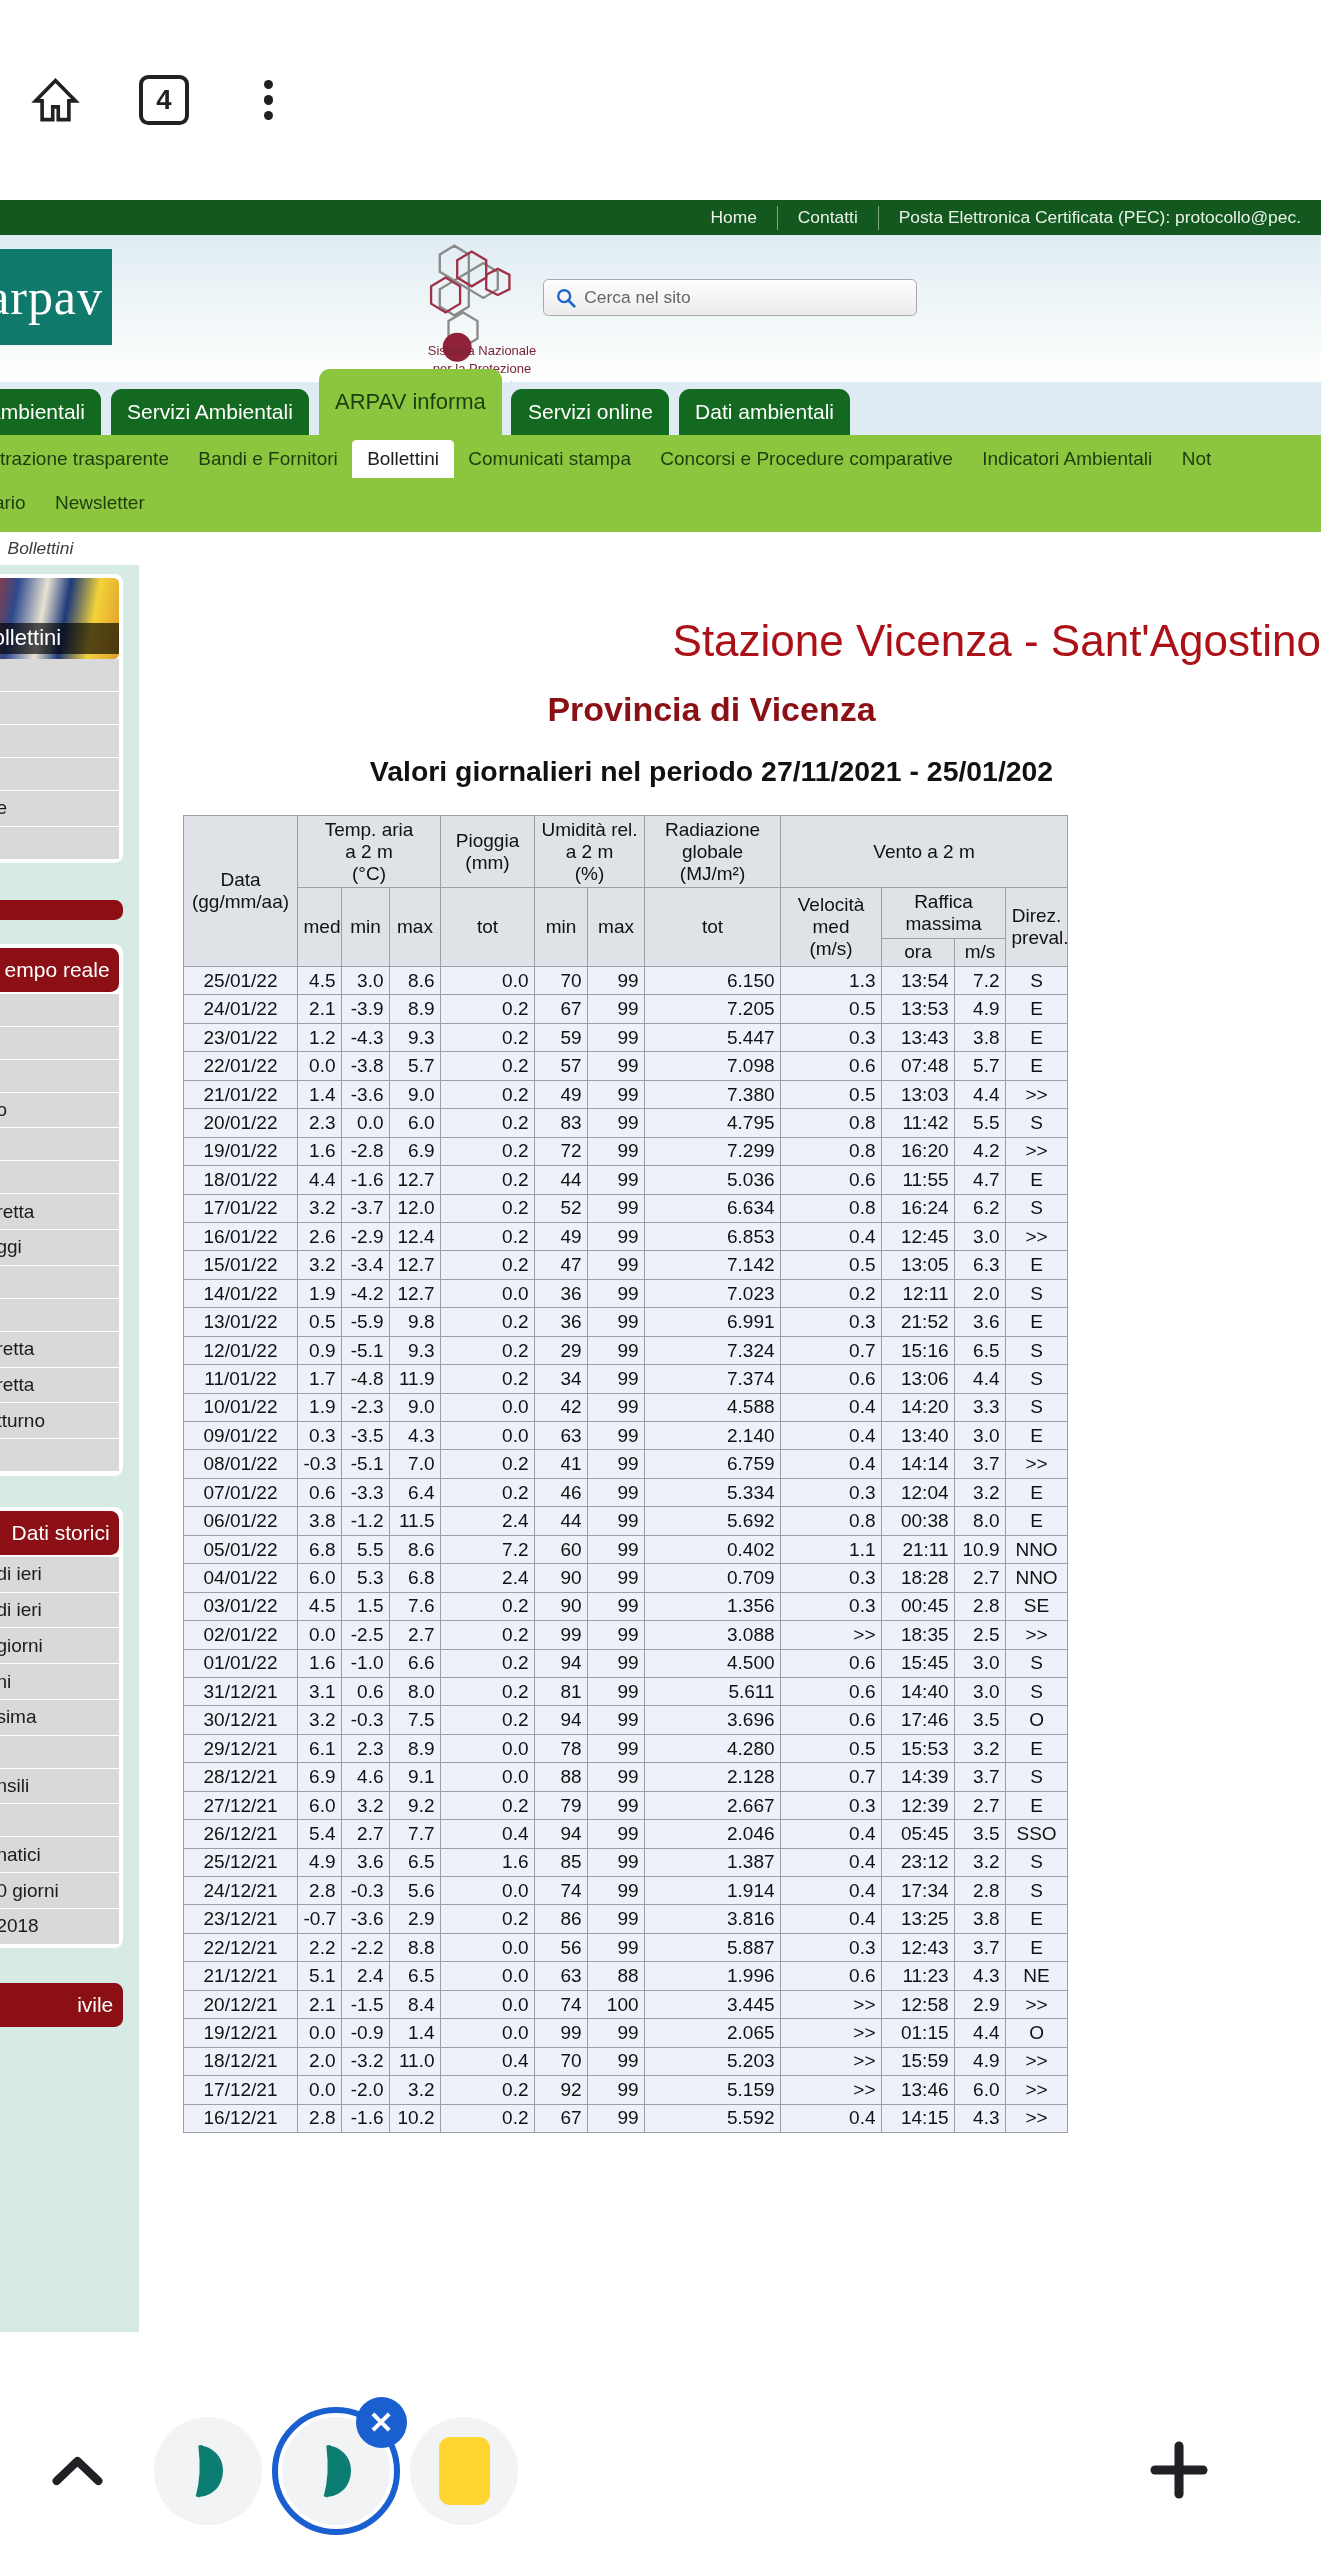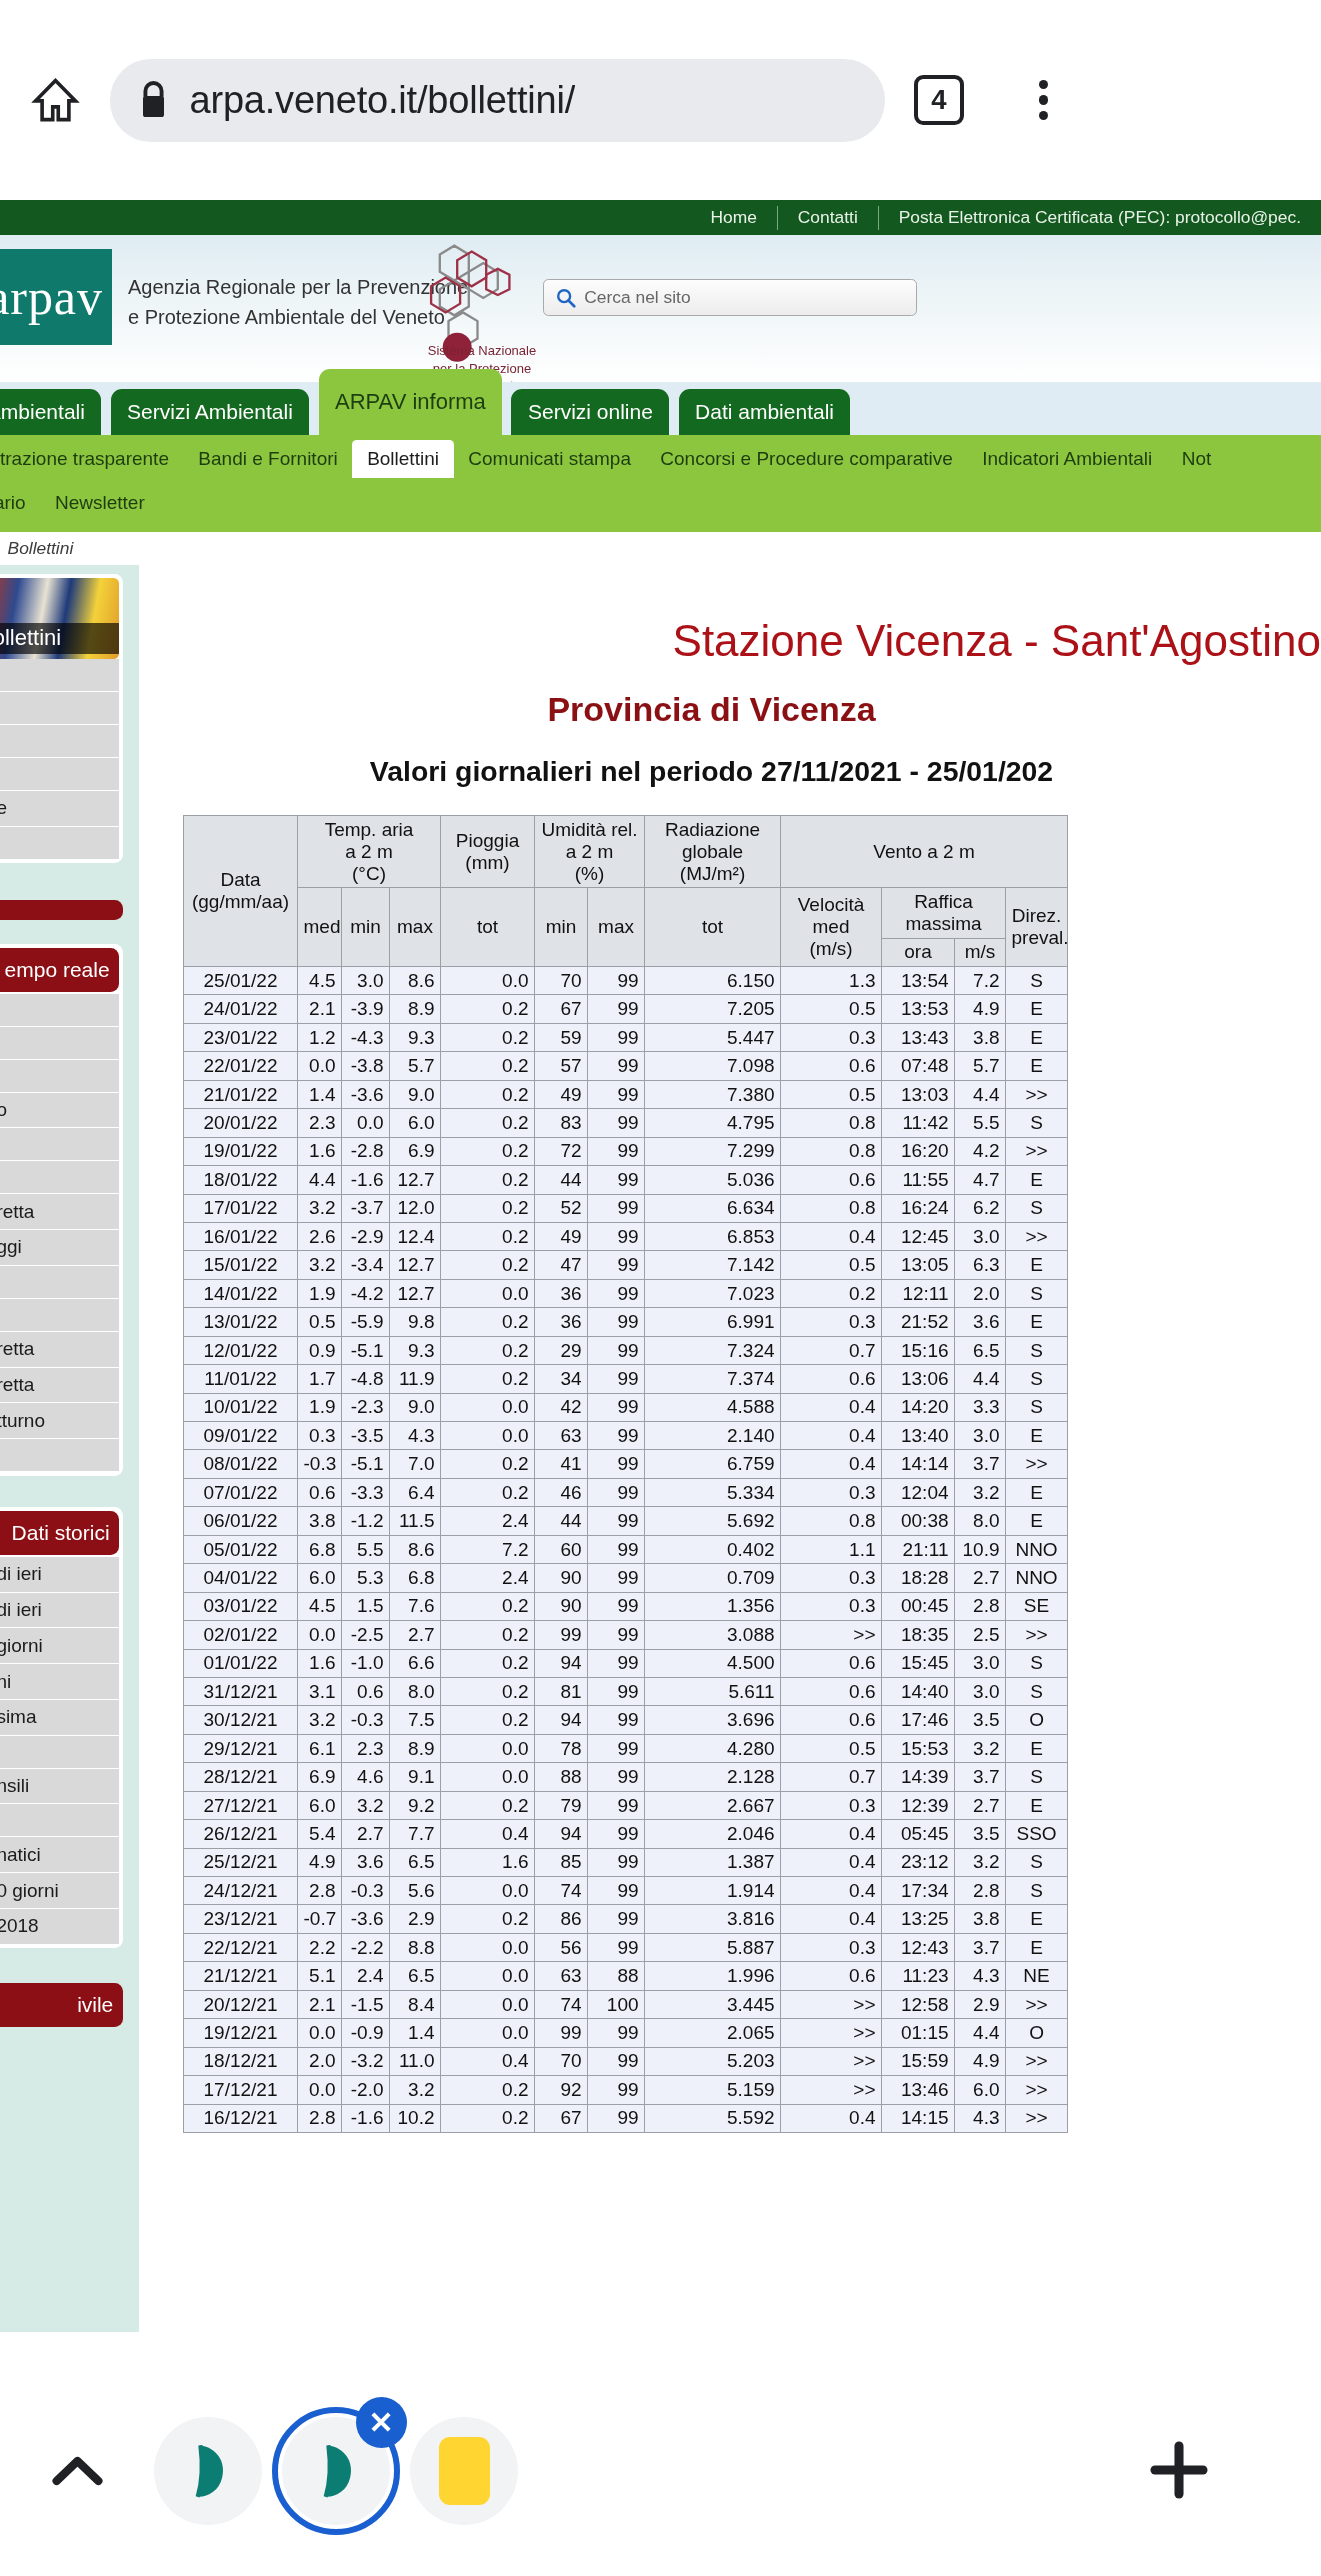--- a/index.html
+++ b/index.html
@@ -216,27 +216,20 @@
 </style>
 </head>
 <body>
 
 <div id="browser-bar">
   <div id="home-btn">
     <svg viewBox="0 0 24 24">
       <path d="M12 2.6 2.6 12.2h3.1V21h5V15h2.6v6h5v-8.8h3.1z" fill="none" stroke="#202124" stroke-width="1.7"></path>
     </svg>
   </div>
-  <div id="url-pill">
-    <svg id="lock-icon" viewBox="0 0 24 26">
-      <path d="M7 11V7.5a5 5 0 0 1 10 0V11" fill="none" stroke="#202124" stroke-width="2.4"></path>
-      <rect x="5.5" y="10.5" width="13" height="13" rx="1.6" fill="#202124"></rect>
-    </svg>
-    <span id="url-text">arpa.veneto.it/bollettini/</span>
-  </div>
   <div id="tab-count-btn">
     <div id="tab-count-box">4</div>
   </div>
   <div id="menu-btn">
     <span class="menu-dot"></span>
     <span class="menu-dot"></span>
     <span class="menu-dot"></span>
   </div>
 </div>
 
@@ -247,24 +240,20 @@
     <span class="sep"></span>
     <a>Contatti</a>
     <span class="sep"></span>
     <a>Posta Elettronica Certificata (PEC): protocollo@pec.</a>
   </div>
 
   <div id="masthead">
 
     <div id="logo-box">
       <span id="logo-word">arpav</span>
-    </div>
-    <div id="agency-text">
-      <div>Agenzia Regionale per la Prevenzione</div>
-      <div>e Protezione Ambientale del Veneto</div>
     </div>
     <svg id="snpa-logo" viewBox="0 0 100 100">
       <g fill="none" stroke="#8a8a8a" stroke-width="1.6">
         <polygon points="24,12 34,6 44,12 44,24 34,30 24,24"></polygon>
         <polygon points="44,24 54,18 64,24 64,36 54,42 44,36"></polygon>
         <polygon points="24,36 34,30 44,36 44,48 34,54 24,48"></polygon>
         <polygon points="30,58 40,52 50,58 50,70 40,76 30,70"></polygon>
       </g>
       <g fill="none" stroke="#9e3148" stroke-width="1.6">
         <polygon points="36,16 46,10 56,16 56,28 46,34 36,28"></polygon>

